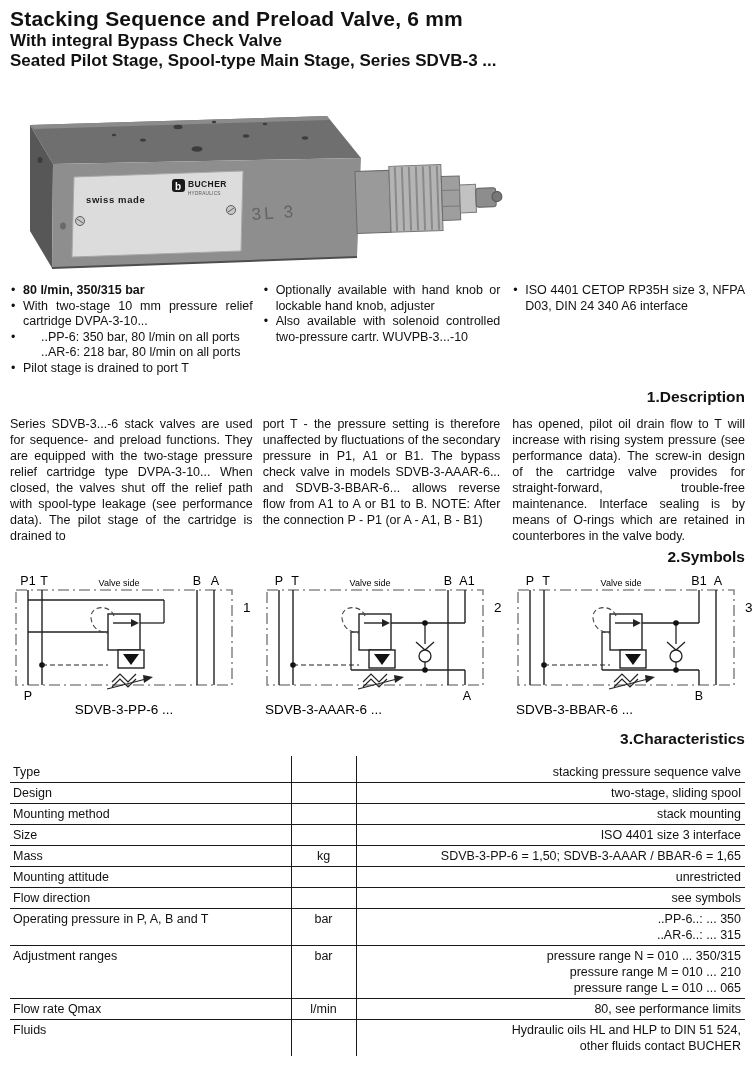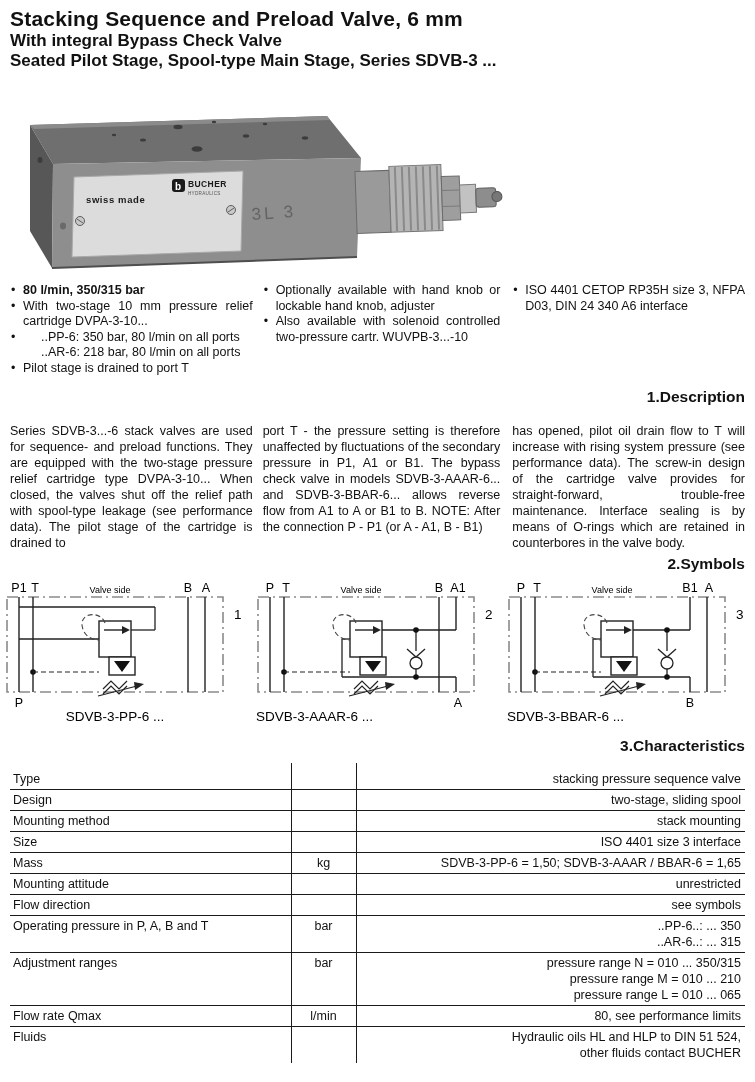--- a/index.html
+++ b/index.html
@@ -22,25 +22,25 @@
   .col3 { width:235px; margin-left:12px; }
   .features { margin-top:8px; font-size:12.5px; line-height:15.5px; }
   .features li { list-style:none; position:relative; padding-left:13px; text-align:justify; margin:0; }
   .features .blt { position:absolute; left:1px; }
   .features .b { font-weight:bold; }
   .features .ln { display:block;margin-left:18px; }
 
   .sec-h { padding:0 10px; font-size:15.5px; font-weight:bold;text-align:right; }
   .sec-h .num { display:inline-block; width:26px; }
   .desc-h { margin-top:12px; }
-  .desc { margin-top:17px; font-size:12.5px; line-height:16px; }
+  .desc { margin-top:10px; font-size:12.5px; line-height:16px; }
   .desc p { text-align:justify; }
 
   .sym-h { margin-top:4px; }
-  .symbols { display:flex; padding-left:3px; margin-top:4px; }
+  .symbols { display:flex; padding-left:12px; margin-top:4px; }
   .symbols .sym { width:240px; }
   .symbols .sym + .sym { margin-left:11px; }
 
   .char-h { margin-top:10px; margin-bottom:8px; }
 
   
   .chars { position:relative; margin:0 10px; width:735px; }
   .vline { position:absolute; top:0; bottom:0; width:1px; background:#1a1a1a; }
   .vline.v1 { left:281px; } .vline.v2 { left:346px; }
   .crow { display:flex; align-items:flex-start; border-bottom:1px solid #1a1a1a; padding:2px 0; font-size:12.5px; line-height:16px; }

